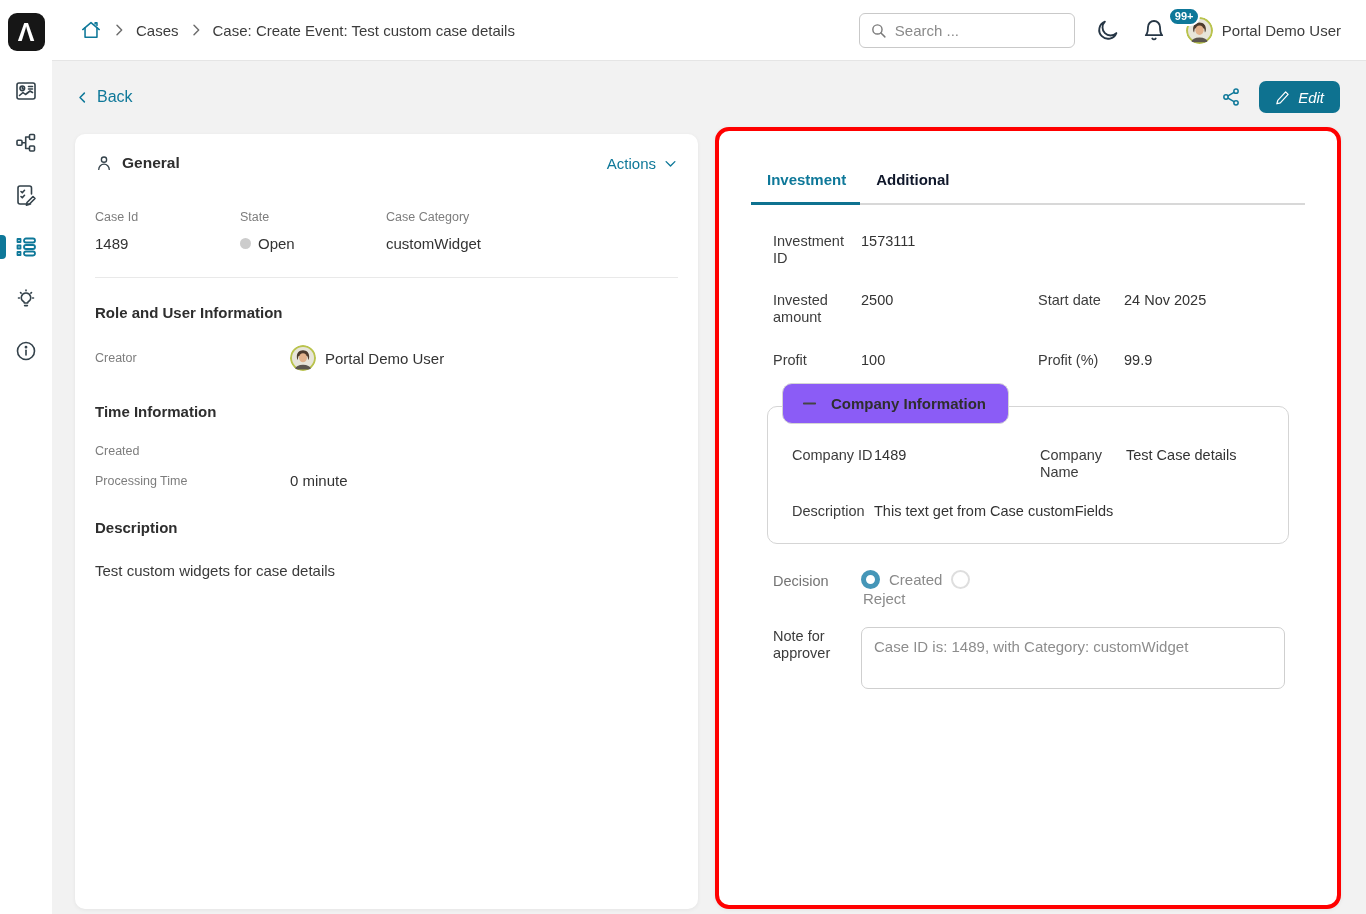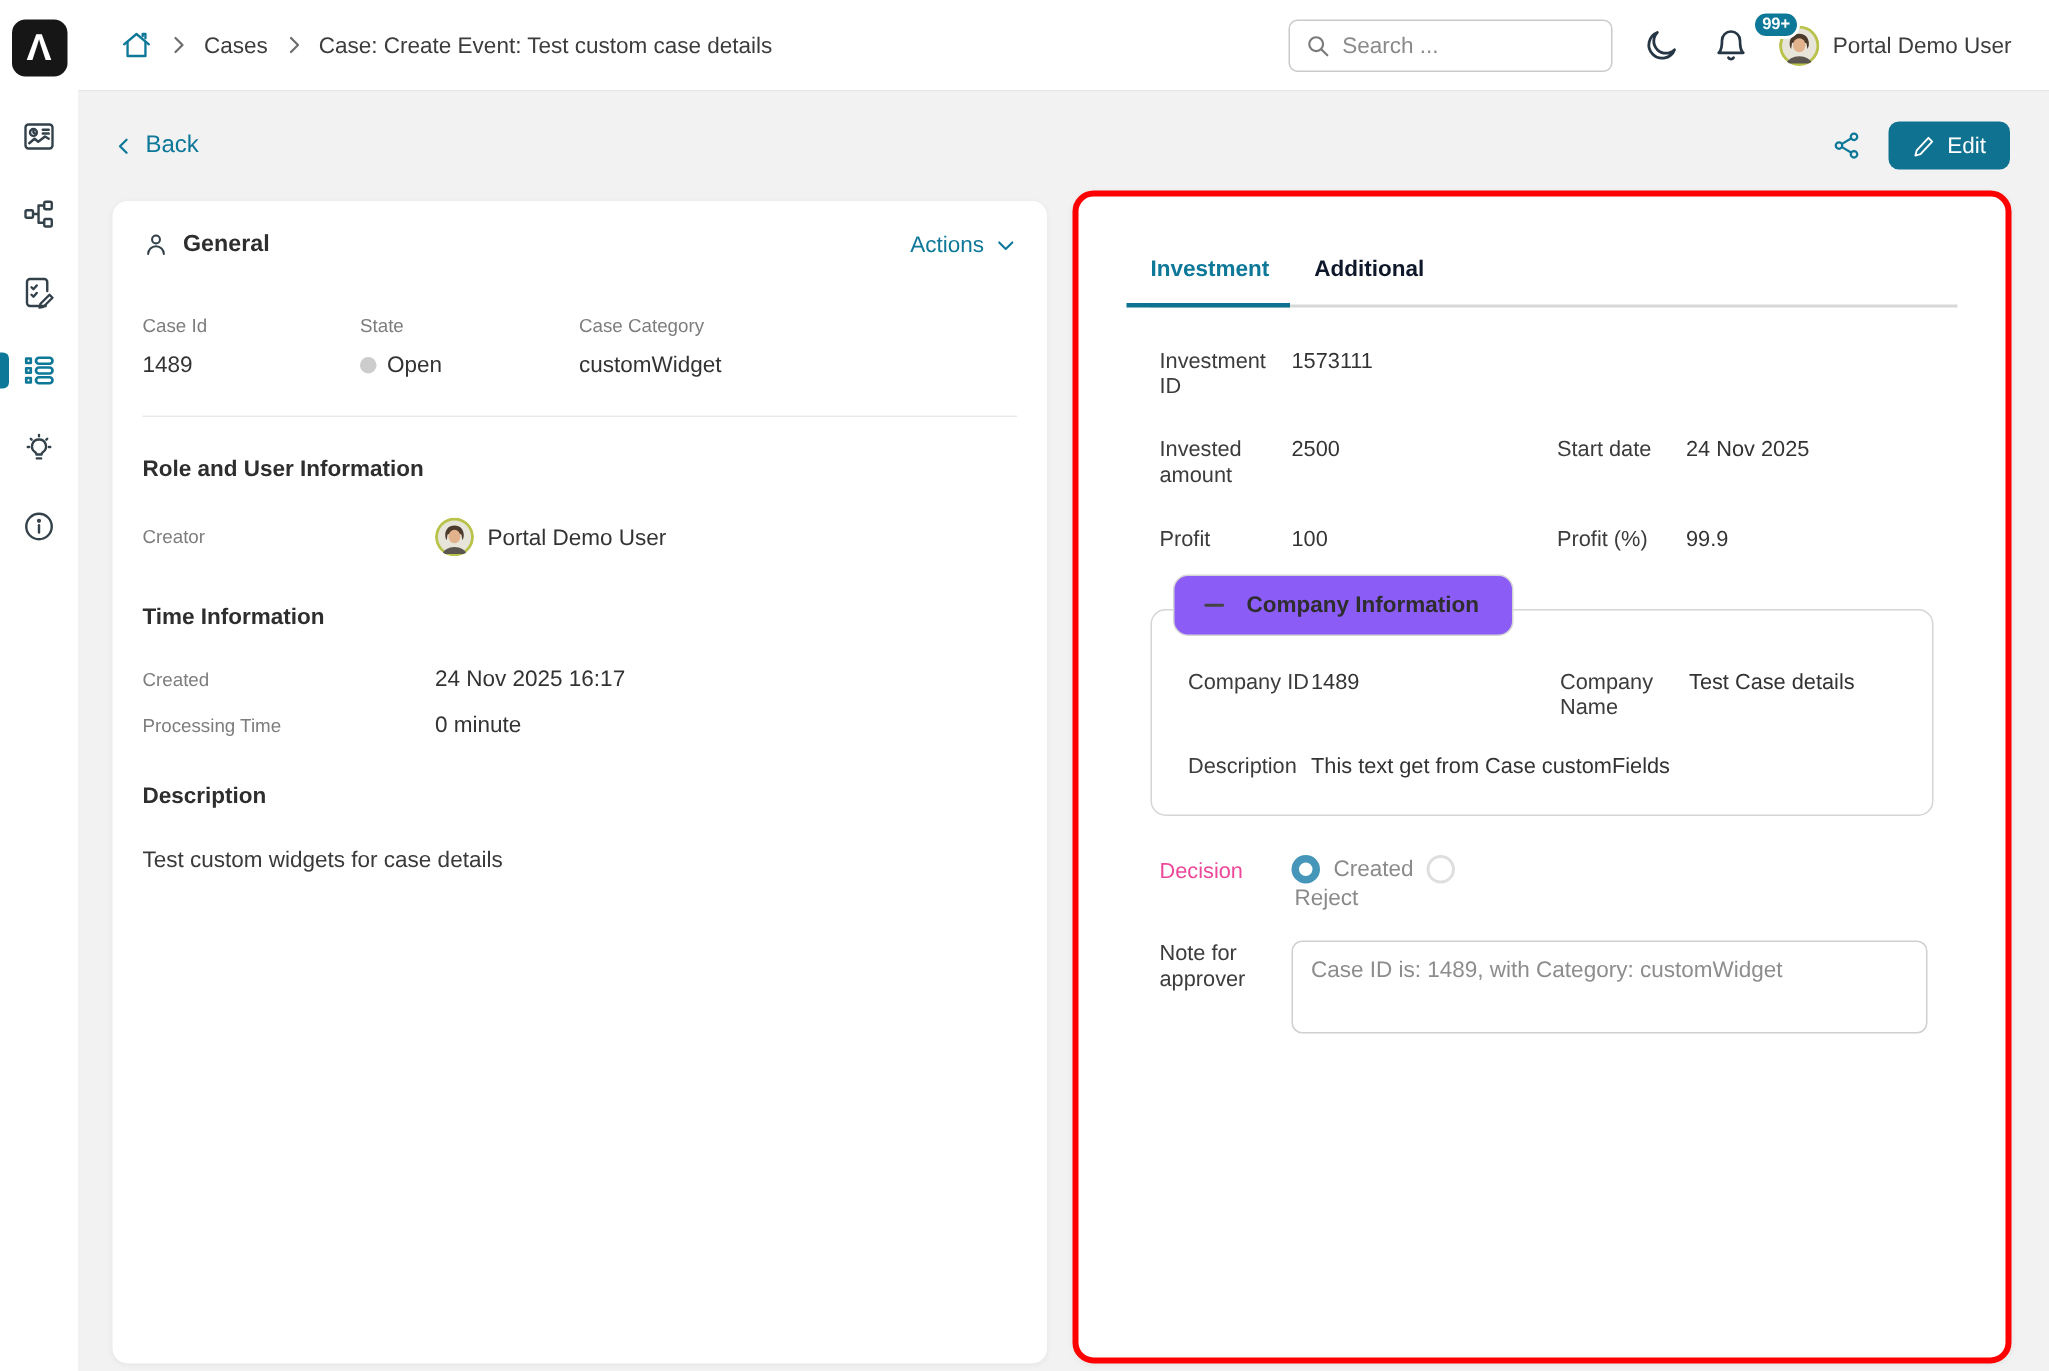--- a/index.html
+++ b/index.html
@@ -63,21 +63,21 @@
     display:flex; align-items:center; height:32px; margin:20px 26px 0 23px;
   }
   .back-btn {
     display:flex; align-items:center; gap:7px; color:#0e7899; font-size:16px;
     background:none; border:none; cursor:pointer; font-family:"Liberation Sans",sans-serif;
   }
   .toolbar-right { margin-left:auto; display:flex; align-items:center; gap:16px; }
   .edit-btn {
     display:flex; align-items:center; gap:8px; background:#0e7290; color:#fff;
     border:none; border-radius:7px; height:32px; padding:0 16px; font-size:15px;
-    cursor:pointer; font-family:"Liberation Sans",sans-serif;
+    cursor:pointer; font-family:"Liberation Sans",sans-serif;font-style:italic;
   }
 
   .cards { display:flex; align-items:flex-end; gap:17px; padding:0 21px 0 23px; margin-top:14px; }
 
   
   .card-general {
     width:623px; height:775px; background:#fff; border-radius:10px;
     box-shadow:0 1px 4px rgba(0,0,0,0.06); padding:20px 20px; margin-top:2px;
   }
   .gen-header { display:flex; align-items:center; }
@@ -132,21 +132,21 @@
     border-radius:10px; padding:11px 22px 11px 18px; display:flex; align-items:center; gap:13px;
     font-size:15px; font-weight:bold; color:#2e2e2e; cursor:pointer;
   }
   .company-grid {
     display:grid; grid-template-columns:82px 166px 86px 1fr; row-gap:22px;
     font-size:14.5px; color:#3c3c3c; align-items:start;
   }
   .span3 { grid-column: 2 / 5; }
 
   .decision-row { display:grid; grid-template-columns:88px 1fr; margin-top:26px; padding-left:6px; align-items:start; }
-  .decision-label { font-size:14.5px; color:#ec4899; padding-top:3px; }
+  .decision-label { font-size:14.5px; color:#737373; padding-top:3px; }
   .radio-group { width:132px; display:flex; flex-wrap:wrap; align-items:center; column-gap:9px; row-gap:1px; }
   .radio {
     width:19px; height:19px; border-radius:50%; background:#fff; cursor:pointer; flex:0 0 auto;
   }
   .radio.selected { border:5px solid #4596b8; }
   .radio.unselected { border:2px solid #dedede; }
   .radio-label { font-size:15px; color:#8a8a8a; }
 
   .note-row { display:grid; grid-template-columns:88px 1fr; margin-top:20px; padding-left:6px; align-items:start; }
   .note-label { font-size:14.5px; color:#3c3c3c; line-height:1.15; padding-top:1px; }
@@ -380,21 +380,20 @@
               <path d="M5.8 30a10.5 7.5 0 0 1 20.4 0z" fill="#5c5650"></path>
             </svg>
           </span>
           <span>Portal Demo User</span>
         </div>
       </div>
 
       <div class="section-title" style="margin-top:32px;">Time Information</div>
       <div class="kv-row" style="margin-top:24px;">
         <div class="field-label">Created</div>
-        <div class="field-value">24 Nov 2025 16:17</div>
       </div>
       <div class="kv-row" style="margin-top:14px;">
         <div class="field-label">Processing Time</div>
         <div class="field-value">0 minute</div>
       </div>
 
       <div class="section-title" style="margin-top:30px;">Description</div>
       <div class="desc-text" style="margin-top:26px;">Test custom widgets for case details</div>
     </div>
 

